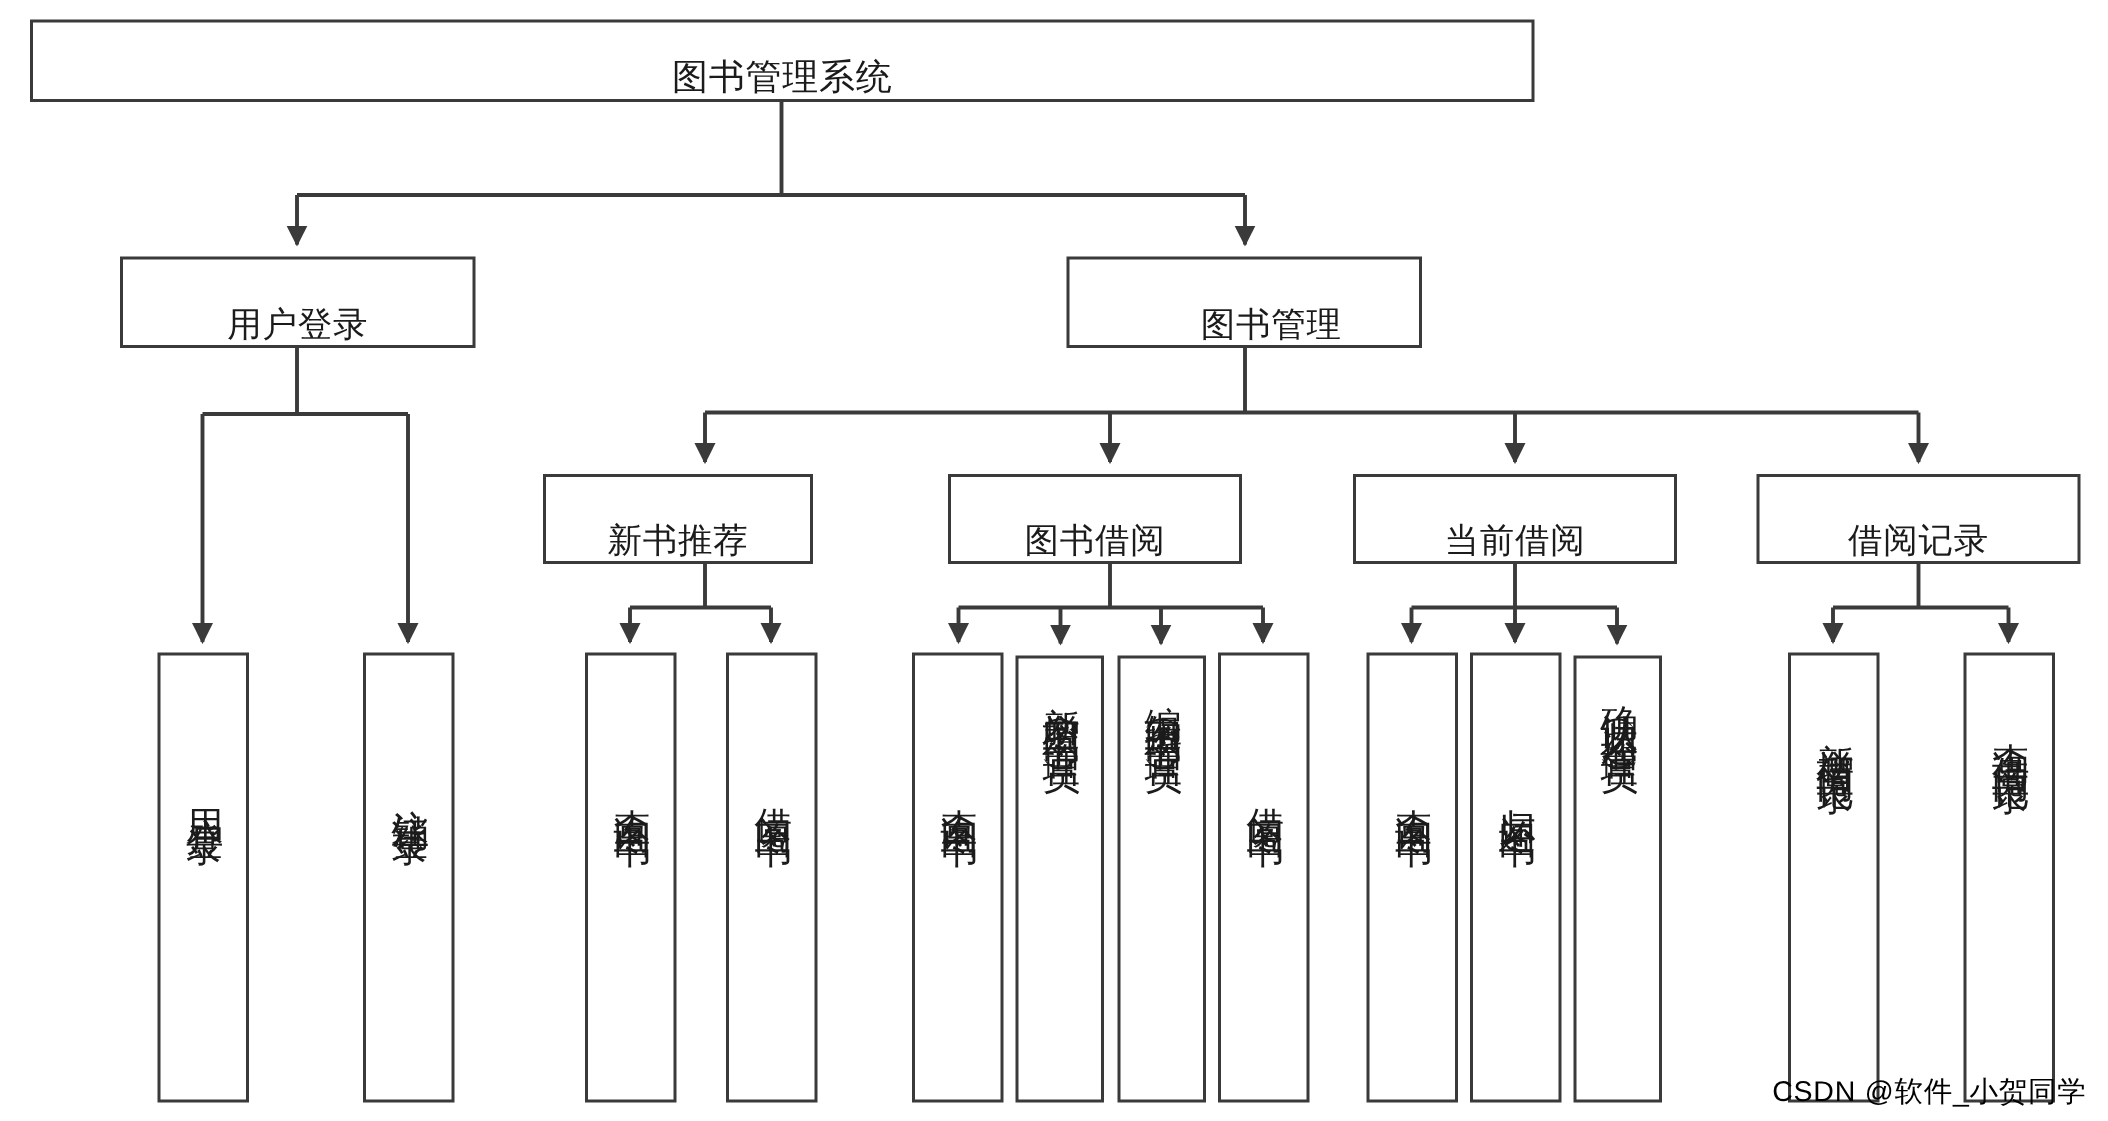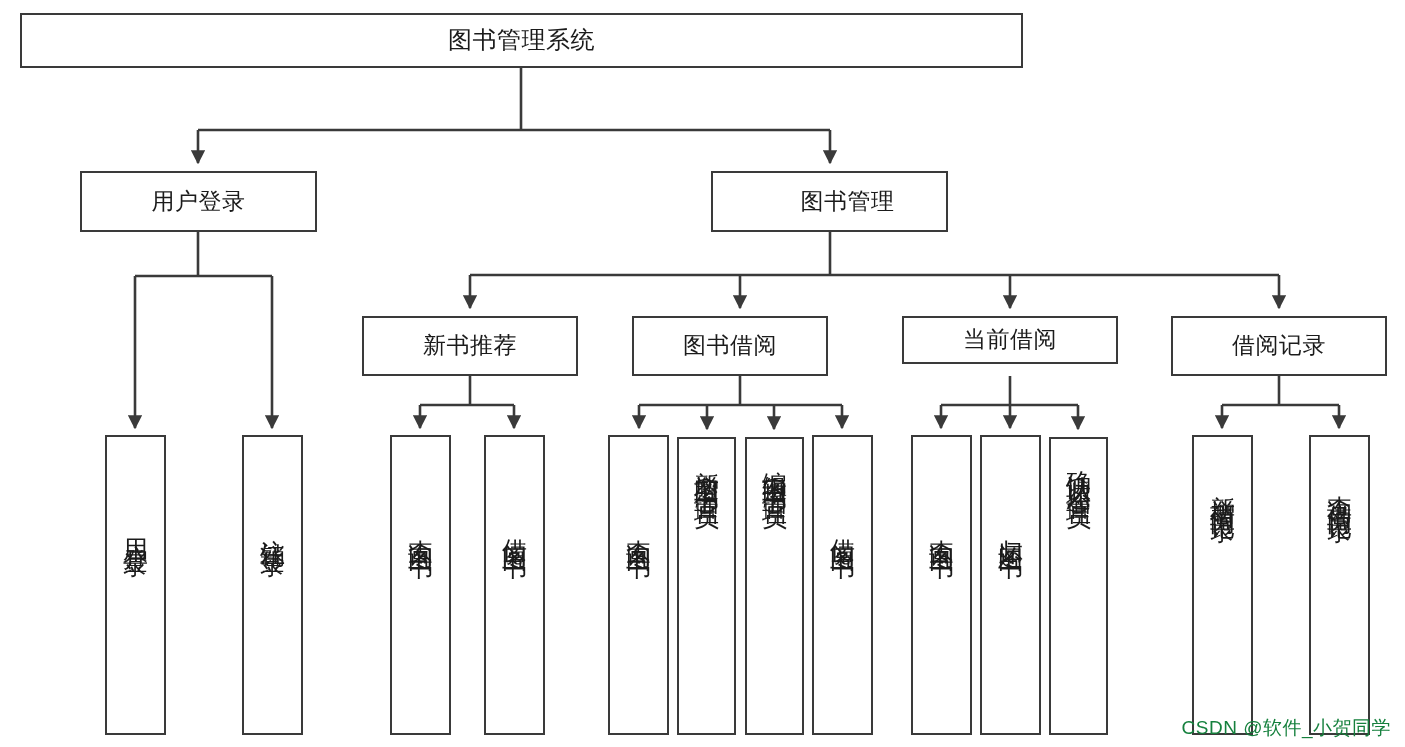--- a/index.html
+++ b/index.html
@@ -25,21 +25,21 @@
     width: 1405px;
     height: 747px;
     pointer-events: none;
   }
   .node {
     position: absolute;
     box-sizing: border-box;
     border: 2.5px solid #3a3a3a;
     background: #ffffff;
     display: flex;
-    align-items: center;
+    align-items: flex-end;
     justify-content: center;
     color: #1b1b1b;
     z-index: 2;
   }
   .node .label {
     display: block;
     text-align: center;
     line-height: 1.18;
     white-space: nowrap;
   }
@@ -69,21 +69,21 @@
     margin-top: 78px;
   }
   .node.vert.tallmid .label {
     margin-top: 8px;
   }
   .watermark {
     position: absolute;
     right: 14px;
     bottom: 6px;
     font-size: 19px;
-    color: #15803d;
+    color: #000000;
     letter-spacing: 0.5px;
     z-index: 5;
     white-space: nowrap;
     font-family: "Liberation Sans", "DejaVu Sans", sans-serif;
   }
 </style>
 </head>
 <body>
 
 <div id="canvas">
@@ -142,27 +142,27 @@
     <span class="label">图书管理系统</span>
   </div>
 
   <div class="node horiz" style="left:80px; top:171px; width:237px; height:61px;">
     <span class="label">用户登录</span>
   </div>
   <div class="node horiz" style="left:711px; top:171px; width:237px; height:61px;padding-left:36px;">
     <span class="label">图书管理</span>
   </div>
 
-  <div class="node horiz" style="left:362px; top:316px; width:216px; height:60px;">
+  <div class="node horiz" style="left:362px; top:316px; width:180px; height:60px;">
     <span class="label">新书推荐</span>
   </div>
   <div class="node horiz" style="left:632px; top:316px; width:196px; height:60px;">
     <span class="label">图书借阅</span>
   </div>
-  <div class="node horiz" style="left:902px; top:316px; width:216px; height:48px;">
+  <div class="node horiz" style="left:902px; top:316px; width:216px; height:60px;">
     <span class="label">当前借阅</span>
   </div>
   <div class="node horiz" style="left:1171px; top:316px; width:216px; height:60px;">
     <span class="label">借阅记录</span>
   </div>
 
   <div class="node vert mid" style="left:105px; top:435px; width:61px; height:300px;">
     <span class="label">用户登录</span>
   </div>
   <div class="node vert mid" style="left:242px; top:435px; width:61px; height:300px;">

